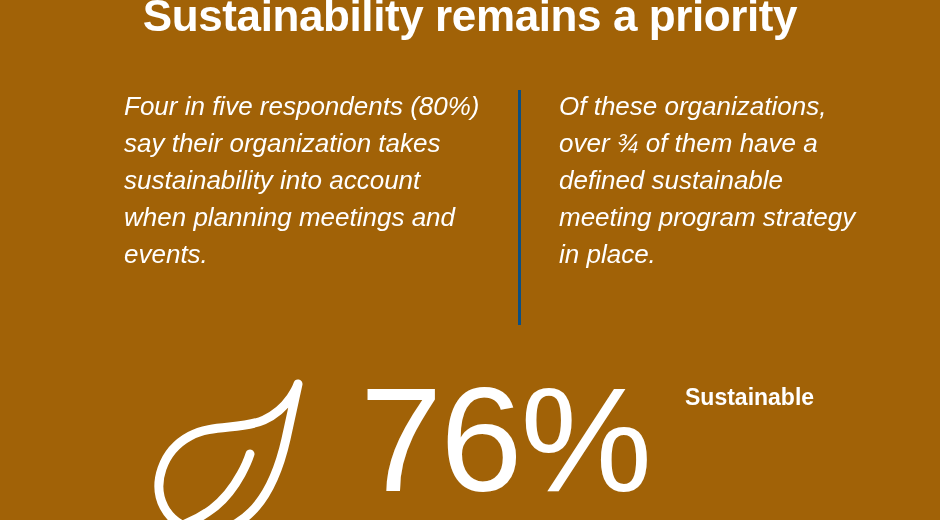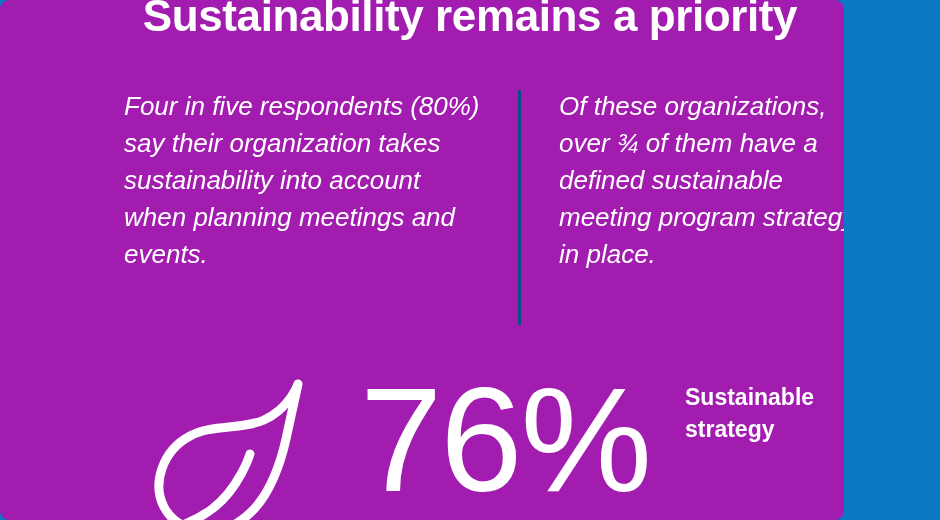--- a/index.html
+++ b/index.html
@@ -11,25 +11,24 @@
   }
 
   body {
     background: #0a78c4;
     font-family: "Liberation Sans", sans-serif;
     -webkit-font-smoothing: antialiased;
   }
 
   .infographic {
     position: relative;
-    width: 844px;
+    width: 940px;
     height: 520px;
-    background: #a21caf;
+    background: #a16207;
     overflow: hidden;
-    border-radius: 9px;
   }
 
   
   .title {
     position: absolute;
     left: 0;
     top: -10px;
     width: 940px;
     text-align: center;
     color: #ffffff;
@@ -135,17 +134,16 @@
       <svg viewBox="0 0 175 175" fill="none" xmlns="http://www.w3.org/2000/svg">
         <path d="M160 22 C160 22 152 46 126 58 C104 68 74 62 52 74 C24 89 14 122 26 145 C38 168 72 177 99 161 C128 144 141 108 148 77 C154 49 160 22 160 22 Z" stroke="#ffffff" stroke-width="9" stroke-linecap="round" stroke-linejoin="round"></path>
         <path d="M112 92 C112 92 101 127 74 147 C54 162 28 170 12 171" stroke="#ffffff" stroke-width="9" stroke-linecap="round" stroke-linejoin="round"></path>
       </svg>
     </div>
 
     <div class="stat-value">76%</div>
 
     <div class="stat-label">
       <div>Sustainable</div>
-      <div>strategy</div>
     </div>
   </div>
 
 </div>
 
 </body></html>

